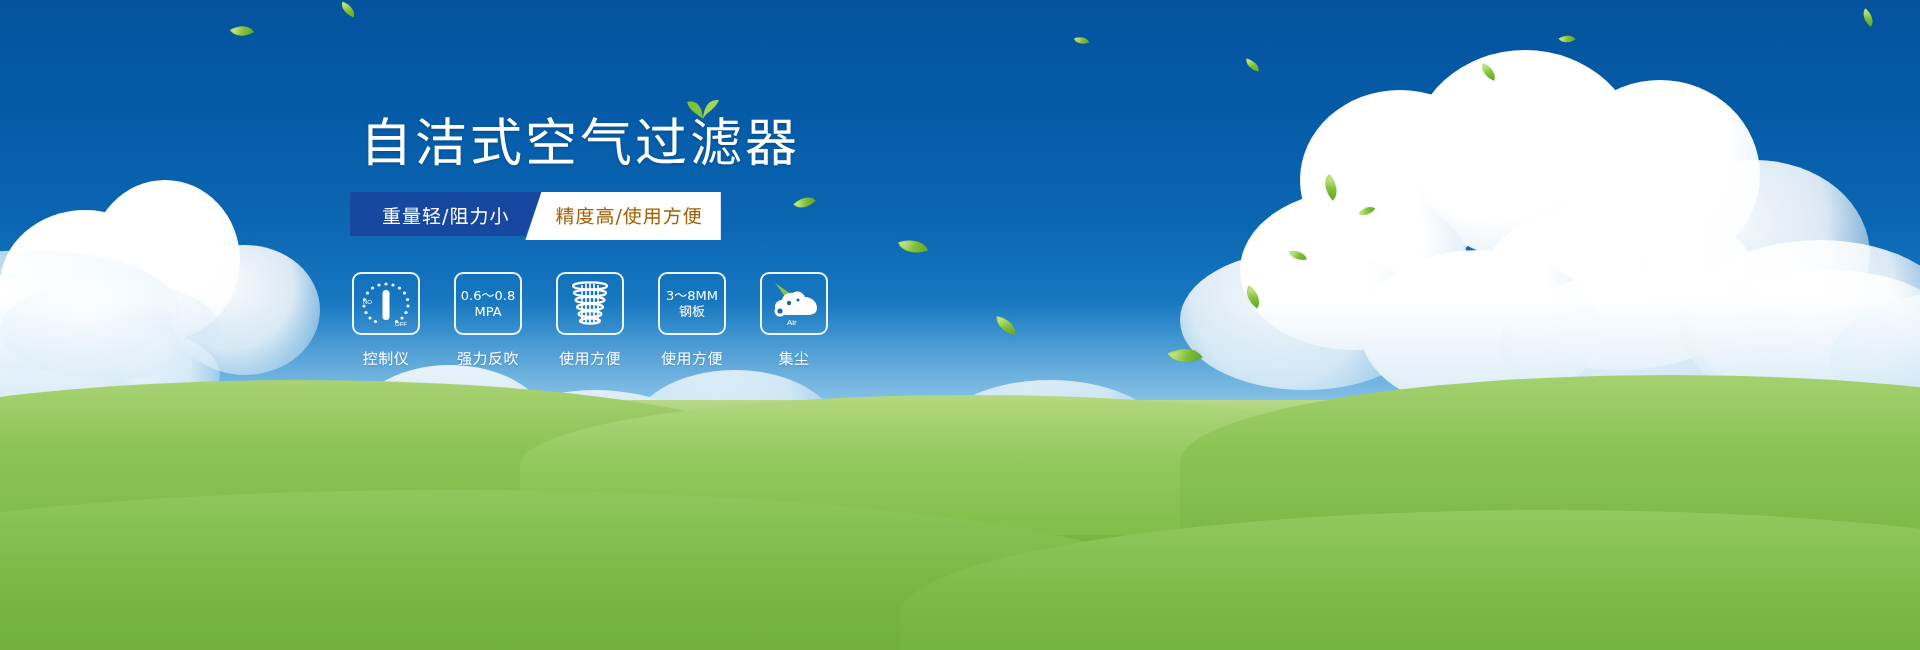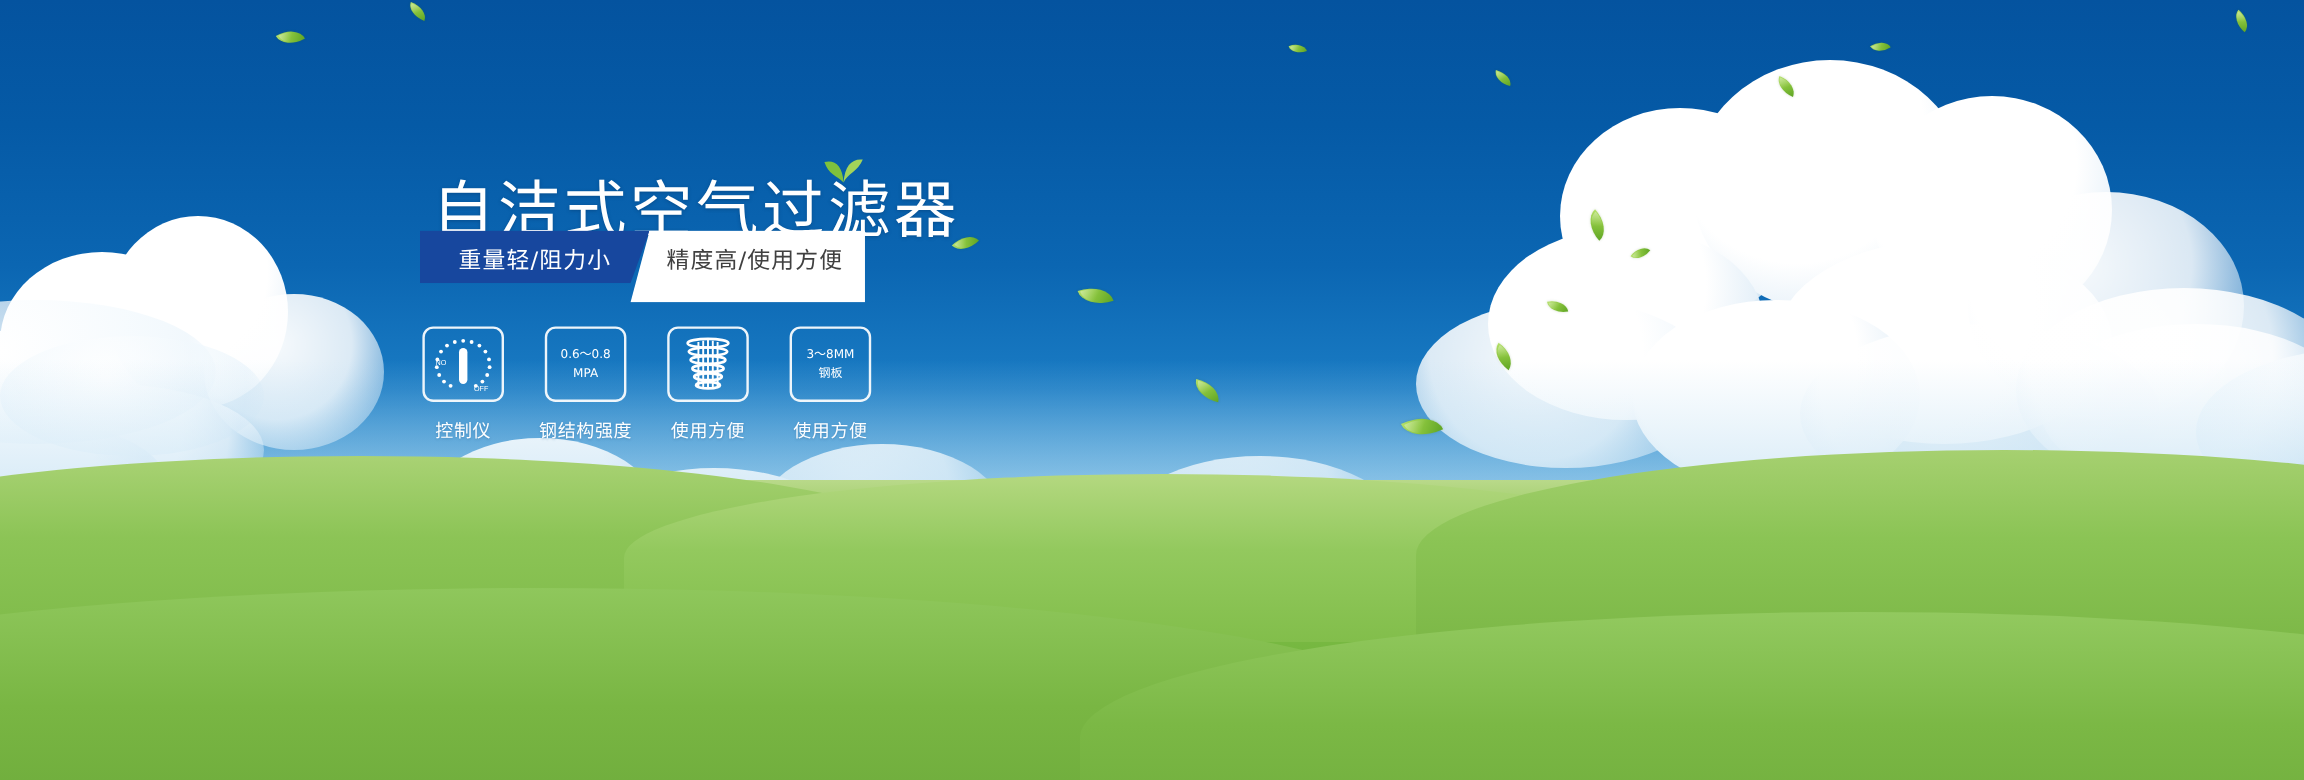--- a/index.html
+++ b/index.html
@@ -45,21 +45,21 @@
   .leaf::after{
     content:"";position:absolute;left:8%;top:8%;width:84%;height:84%;
     border-radius:0 100% 0 100%;
     background:linear-gradient(135deg,rgba(255,255,255,.35) 0%,rgba(255,255,255,0) 55%);
   }
 
   
   #content{position:absolute;left:0;top:0;width:1920px;height:650px;}
 
   .title-wrap{
-    position:absolute;left:300px;top:112px;width:560px;text-align:center;margin-top:33px;
+    position:absolute;left:300px;top:112px;width:560px;text-align:center;
   }
   .title{
     font-size:52px;line-height:62px;color:#ffffff;letter-spacing:3px;
     font-weight:300;white-space:nowrap;
     text-shadow:0 1px 3px rgba(2,40,80,.35);
     font-family:"DejaVu Sans","Liberation Sans",sans-serif;
   }
   .title-leaf{
     position:absolute;left:386px;top:-16px;width:34px;height:24px;
   }
@@ -70,36 +70,36 @@
     display:flex;align-items:center;justify-content:center;
     font-size:19px;letter-spacing:1px;height:44px;
     font-family:"DejaVu Sans","Liberation Sans",sans-serif;
   }
   .tag-a{
     background:#17479e;color:#ffffff;padding:0 20px 0 32px;
     clip-path:polygon(0 0,100% 0,calc(100% - 16px) 100%,0 100%);
     padding-right:32px;
   }
   .tag-b{
-    background:#ffffff;color:#404040;padding:0 18px 16px 26px;margin-left:-16px;
+    background:#ffffff;color:#a16207;padding:0 18px 4px 26px;margin-left:-16px;
     clip-path:polygon(16px 0,100% 0,100% 100%,0 100%);
     padding-left:30px;
   }
 
   
   .features{position:absolute;left:352px;top:272px;display:flex;gap:34px;}
   .feature{width:68px;display:flex;flex-direction:column;align-items:center;}
   .fbox{
     width:68px;height:63px;border:2px solid rgba(255,255,255,.92);
     border-radius:9px;display:flex;flex-direction:column;
     align-items:center;justify-content:center;box-sizing:border-box;
     color:#fff;
   }
   .fbox .ftext{
-    font-size:10px;line-height:16px;text-align:center;color:#fff;
+    font-size:13px;line-height:16px;text-align:center;color:#fff;
     font-family:"DejaVu Sans","Liberation Sans",sans-serif;letter-spacing:0px;
     white-space:nowrap;
   }
   .fcap{
     margin-top:12px;font-size:15px;color:#ffffff;white-space:nowrap;
     letter-spacing:.5px;text-shadow:0 1px 2px rgba(30,80,130,.3);
     font-family:"DejaVu Sans","Liberation Sans",sans-serif;
   }
   .feature:nth-child(4) .fcap,
   .feature:nth-child(5) .fcap{color:#fdfeff;}
@@ -245,21 +245,21 @@
           </svg>
         </div>
         <div class="fcap">控制仪</div>
       </div>
 
       <div class="feature">
         <div class="fbox">
           <div class="ftext">0.6〜0.8</div>
           <div class="ftext">MPA</div>
         </div>
-        <div class="fcap">钢结构强度</div>
+        <div class="fcap">强力反吹</div>
       </div>
 
       <div class="feature">
         <div class="fbox">
           <svg width="46" height="48" viewBox="0 0 46 48">
             <g fill="none" stroke="#ffffff" stroke-width="2.2">
               <ellipse cx="23" cy="6" rx="17" ry="3.6"></ellipse>
               <ellipse cx="23" cy="13" rx="16" ry="3.4"></ellipse>
               <ellipse cx="23" cy="20" rx="14.5" ry="3.2"></ellipse>
               <ellipse cx="23" cy="27" rx="13" ry="3"></ellipse>
@@ -279,16 +279,37 @@
       </div>
 
       <div class="feature">
         <div class="fbox">
           <div class="ftext">3〜8MM</div>
           <div class="ftext">钢板</div>
         </div>
         <div class="fcap">使用方便</div>
       </div>
 
+      <div class="feature">
+        <div class="fbox">
+          <svg width="54" height="46" viewBox="0 0 54 46">
+            <path d="M8 2 L30 17 L22 21 Z" fill="#8cc63f" opacity="0.95"></path>
+            <g fill="#ffffff">
+              <path d="M20 34 C12 34 8 30 8 26 C8 22 11 19 15 19 C16 14 21 11 26 12
+                       C30 9 36 11 38 16 C45 16 50 21 50 27 C50 32 46 34 41 34 Z"></path>
+              <circle cx="13" cy="30" r="5.5"></circle>
+              <circle cx="22" cy="22" r="4.5"></circle>
+              <circle cx="31" cy="19" r="3.5"></circle>
+            </g>
+            <g fill="#1565b0">
+              <circle cx="13" cy="30" r="2.6"></circle>
+              <circle cx="22" cy="22" r="2.2"></circle>
+              <circle cx="31" cy="19" r="1.6"></circle>
+            </g>
+            <text x="20" y="44" font-size="8" fill="#ffffff" font-family="Liberation Sans, sans-serif">Air</text>
+          </svg>
+        </div>
+        <div class="fcap">集尘</div>
+      </div>
 
     </div>
   </div>
 </div>
 
 </body></html>

